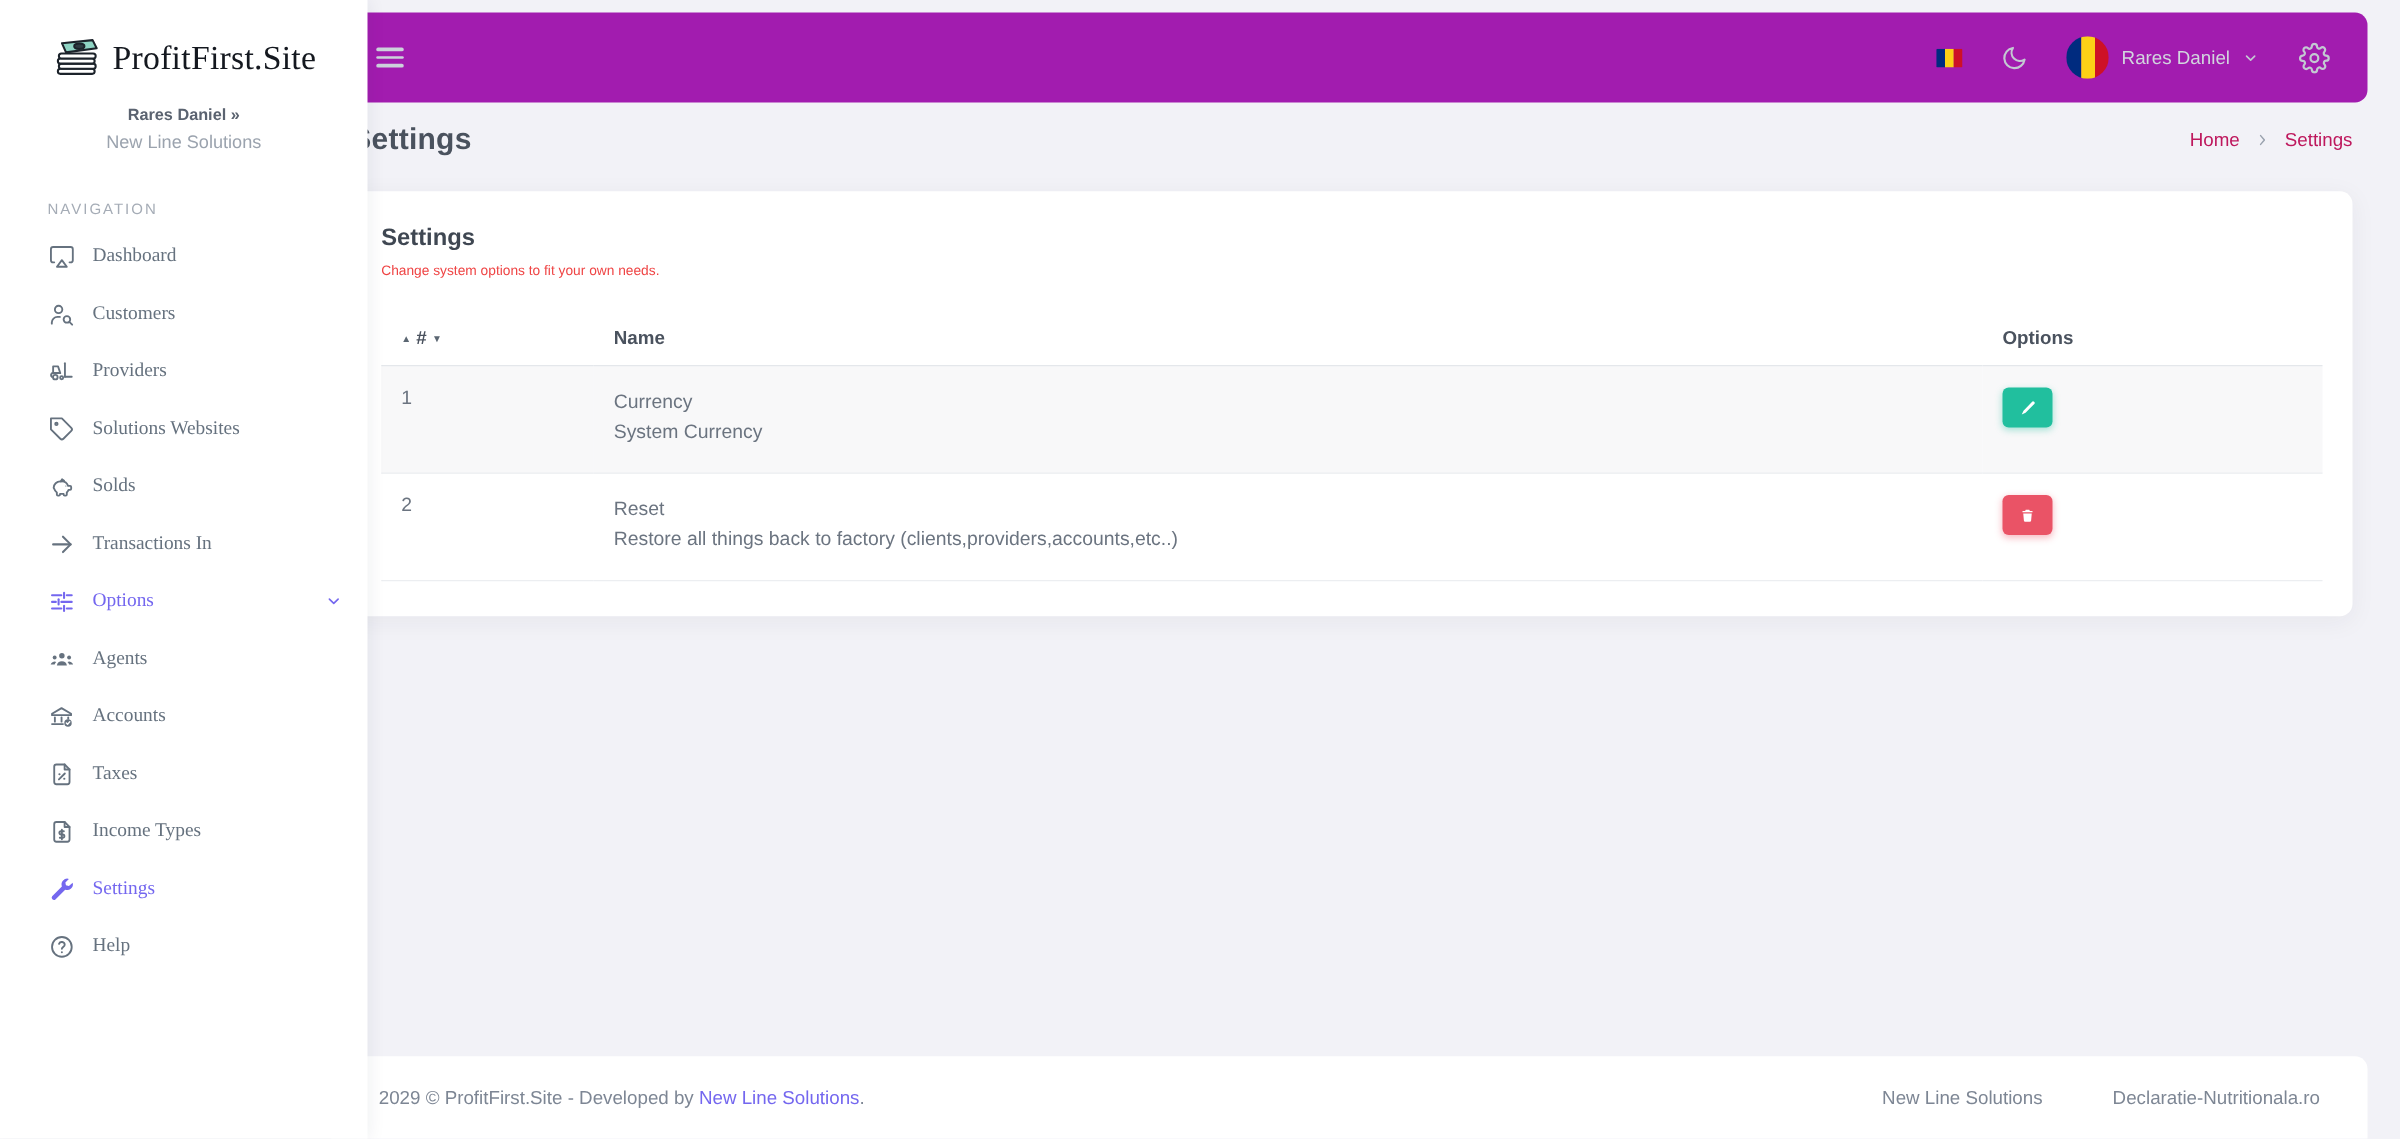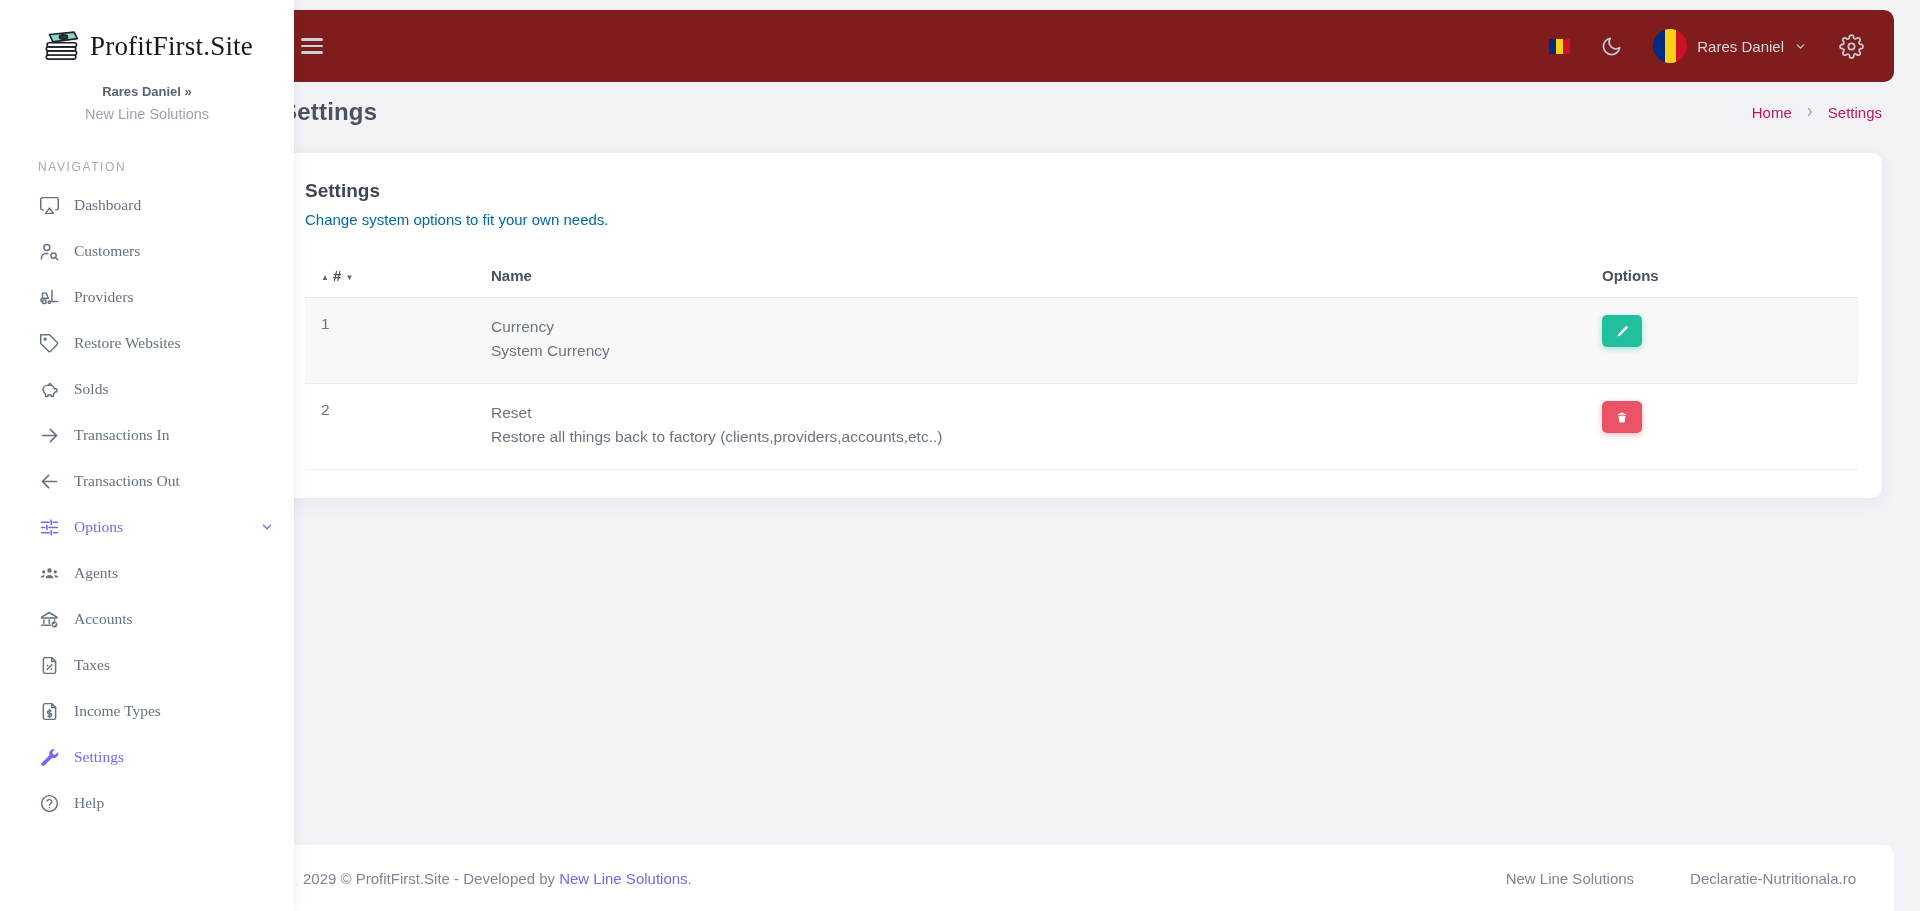--- a/index.html
+++ b/index.html
@@ -26,21 +26,21 @@
     display:flex; align-items:center; gap:14px;
     padding:12.5px 20px 12.5px 39px;
     font-size:15.5px; color:#66727f; cursor:pointer;
   }
   .nav-item .ni { flex:0 0 auto; }
   .nav-item.active { color:#7467ef; }
   .nav-item .chev-right { margin-left:auto; }
   
   .navbar {
     position:absolute; left:265px; right:26px; top:10px; height:72px;
-    background:#7f1d1d; border-radius:10px;
+    background:#a21caf; border-radius:10px;
     display:flex; align-items:center; padding:0 30px 0 36px; z-index:2;
   }
   .burger { display:flex; flex-direction:column; gap:4px; cursor:pointer; }
   .burger span { display:block; width:22px; height:2.6px; background:#ccd2db; border-radius:2px; }
   .navbar-right { margin-left:auto; display:flex; align-items:center; }
   .flag-sm { width:21px; height:15px; display:flex; overflow:hidden; border-radius:1px; cursor:pointer; }
   .flag-sm i, .avatar i { flex:1; }
   .stripe-blue { background:#002b7f; } .stripe-yellow { background:#fcd116; } .stripe-red { background:#ce1126; }
   .moon-btn { margin-left:30px; cursor:pointer; display:flex; }
   .user-menu { display:flex; align-items:center; gap:10px; margin-left:30px; cursor:pointer; }
@@ -53,21 +53,21 @@
   .page-title { font-size:24px; font-weight:700; color:#4a525e; letter-spacing:.2px; }
   .breadcrumb { display:flex; align-items:center; gap:12px; font-size:15px; color:#be185d; }
   .breadcrumb .crumb { cursor:pointer; }
   
   .card {
     background:#fff; border-radius:10px; margin-top:27px;
     box-shadow:0 4px 20px 1px rgba(30,40,60,.05);
     padding:27px 24px 28px;
   }
   .card-title { font-size:19px; font-weight:700; color:#3f4752; }
-  .card-subtitle { margin-top:9px; font-size:15px; color:#0369a1; }
+  .card-subtitle { margin-top:9px; font-size:11px; color:#ef4444; }
   table { width:100%; border-collapse:collapse; margin-top:26px; }
   th { text-align:left; font-size:15px; font-weight:700; color:#4a525e; padding:13px 16px; }
   thead tr { border-bottom:1px solid #e4e7eb; }
   tbody tr { border-bottom:1px solid #eceef1; }
   tbody tr:nth-child(odd) { background:#f8f8f9; }
   td { padding:17px 16px 20px; font-size:15.5px; color:#6b7480; vertical-align:top; }
   .col-id { width:170px; }
   .col-opt { width:272px; }
   .sort-caret { font-size:8px; color:#5b6672; vertical-align:middle; }
   .cell-name div { line-height:1.55; }
@@ -140,47 +140,40 @@
           <path d="M14.8 16.5H21"></path>
         </svg>
       <span>Providers</span>
     </div>
 
     <div class="nav-item">
       <svg class="ni" width="21" height="21" viewBox="0 0 24 24" fill="none" stroke="currentColor" stroke-width="1.7" stroke-linecap="round" stroke-linejoin="round">
           <path d="M20.6 13.4l-7.2 7.2a2 2 0 0 1-2.8 0L2 12V2h10l8.6 8.6a2 2 0 0 1 0 2.8z"></path>
           <circle cx="7" cy="7" r="1.1"></circle>
         </svg>
-      <span>Restore Websites</span>
+      <span>Solutions Websites</span>
     </div>
 
     <div class="nav-item">
       <svg class="ni" width="21" height="21" viewBox="0 0 24 24" fill="none" stroke="currentColor" stroke-width="1.7" stroke-linecap="round" stroke-linejoin="round">
           <path d="M4.5 12.8A6 6 0 0 1 10.5 7H12a6 6 0 0 1 5.7 4.1h1.8a1 1 0 0 1 1 1v1.7a1 1 0 0 1-1 1h-1.4a6 6 0 0 1-1.6 2.3v1.9a1 1 0 0 1-1 1h-.9a1 1 0 0 1-1-1v-.6h-3.3v.6a1 1 0 0 1-1 1h-.9a1 1 0 0 1-1-1v-1.9a6 6 0 0 1-2.4-3.3z"></path>
           <path d="M11 7l1.2-2 1.8 1.3"></path>
           <circle cx="15.6" cy="11.2" r="0.55" fill="currentColor" stroke="none"></circle>
         </svg>
       <span>Solds</span>
     </div>
 
     <div class="nav-item">
       <svg class="ni" width="21" height="21" viewBox="0 0 24 24" fill="none" stroke="currentColor" stroke-width="1.9" stroke-linecap="round" stroke-linejoin="round">
           <line x1="4" y1="12" x2="20" y2="12"></line>
           <polyline points="13 5 20 12 13 19"></polyline>
         </svg>
       <span>Transactions In</span>
     </div>
 
-    <div class="nav-item">
-      <svg class="ni" width="21" height="21" viewBox="0 0 24 24" fill="none" stroke="currentColor" stroke-width="1.9" stroke-linecap="round" stroke-linejoin="round">
-          <line x1="20" y1="12" x2="4" y2="12"></line>
-          <polyline points="11 5 4 12 11 19"></polyline>
-        </svg>
-      <span>Transactions Out</span>
-    </div>
 
     <div class="nav-item active">
       <svg class="ni" width="21" height="21" viewBox="0 0 24 24" fill="none" stroke="currentColor" stroke-width="1.9" stroke-linecap="round" stroke-linejoin="round">
           <line x1="3" y1="6" x2="11.5" y2="6"></line>
           <line x1="16.5" y1="6" x2="21" y2="6"></line>
           <line x1="14" y1="3.6" x2="14" y2="8.4"></line>
           <line x1="3" y1="12" x2="6.5" y2="12"></line>
           <line x1="11.5" y1="12" x2="21" y2="12"></line>
           <line x1="9" y1="9.6" x2="9" y2="14.4"></line>
           <line x1="3" y1="18" x2="11.5" y2="18"></line>

